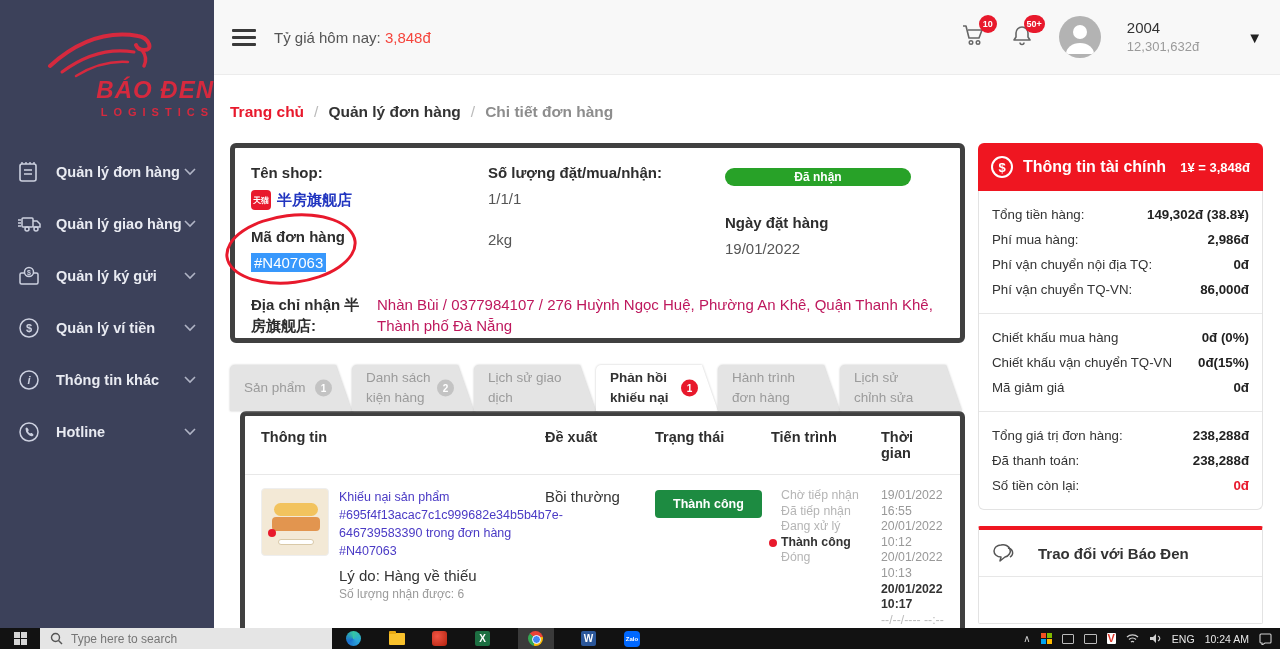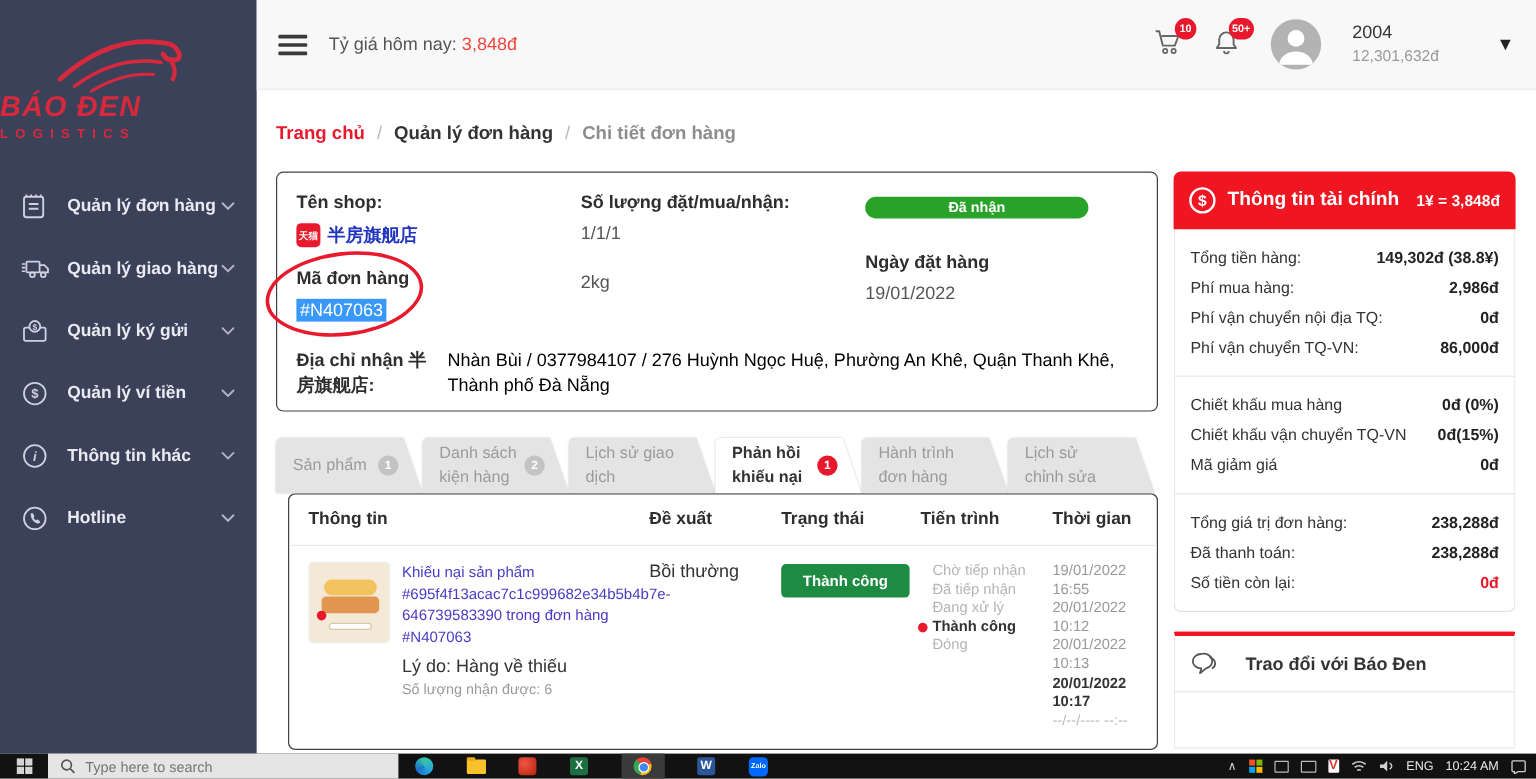--- a/index.html
+++ b/index.html
@@ -1,21 +1,21 @@
 <!DOCTYPE html>
 <html><head>
 <meta charset="utf-8">
 <style>
 * { margin:0; padding:0; box-sizing:border-box; }
 html,body { width:1280px; height:649px; overflow:hidden; font-family:"Liberation Sans", sans-serif; background:#fff; }
 .app { display:flex; height:628px; }
 
 
 .sidebar { width:214px; background:#3c415a; flex-shrink:0; display:flex; flex-direction:column; }
-.logo { padding:26px 0 18px; text-align:left; }
+.logo { padding:26px 0 18px; text-align:right; }
 .logo svg { display:block; margin:0 auto; }
 .logo-t1 { color:#d6293e; font-weight:bold; font-style:italic; font-size:24px; letter-spacing:1px; line-height:1; }
 .logo-t2 { color:#d6293e; font-size:11px; letter-spacing:6px; margin-top:4px; font-weight:bold; }
 .nav { margin-top:10px; }
 .nav-item { display:flex; align-items:center; padding:14px 18px; cursor:pointer; color:#e9ebf2; }
 .nav-icon { width:26px; height:24px; margin-right:12px; flex-shrink:0; display:flex; align-items:center; }
 .nav-label { font-size:14.5px; font-weight:bold; flex:1; }
 .nav-chev { opacity:.8; }
 
 
@@ -37,36 +37,36 @@
 
 .breadcrumb { padding:28px 16px 22px; font-size:15.5px; font-weight:bold; display:flex; gap:10px; align-items:center;text-align:right; }
 .bc-home { color:#e8192c; cursor:pointer; }
 .bc-sep { color:#bbb; font-weight:normal; }
 .bc-mid { color:#333; cursor:pointer; }
 .bc-last { color:#8d8d8d; }
 
 
 .content-row { display:flex; gap:13px; padding:0 17px 0 16px; align-items:flex-start; }
 .left-col { width:735px; flex-shrink:0; }
-.card { background:#fff; border:1px solid #404040; border-radius:6px; }
+.card { background:#fff; border:5px solid #404040; border-radius:6px; }
 
 
 .order-card { padding:16px; height:200px; position:relative; }
 .o-grid { display:grid; grid-template-columns:237px 237px 1fr; }
 .o-label { font-size:15px; font-weight:bold; color:#2e2e2e; margin-bottom:9px; }
 .o-val { font-size:15px; color:#555; }
 .o-block { margin-bottom:18px; }
 .shop-line { display:flex; align-items:center; gap:6px; }
 .tmall { width:20px; height:20px; background:#e8192c; border-radius:4px; color:#fff; font-size:8px; display:flex; align-items:center; justify-content:center; font-weight:bold; flex-shrink:0; }
 .shop-link { color:#2135c0; font-weight:bold; font-size:15px; cursor:pointer; }
 .code-sel { background:#3898fc; color:#fff; font-size:15px; padding:1px 3px; }
 .pill { background:#28a228; color:#fff; font-size:12px; font-weight:bold; border-radius:10px; height:18px; width:186px; display:flex; align-items:center; justify-content:center; margin-top:4px; }
 .addr-row { display:flex; margin-top:4px; }
 .addr-label { width:112px; flex-shrink:0; font-size:15px; font-weight:bold; color:#2e2e2e; line-height:1.4; }
-.addr-val { font-size:15px; color:#000000; line-height:1.4; padding-left:14px; }
+.addr-val { font-size:15px; color:#be185d; line-height:1.4; padding-left:14px; }
 .annotation { position:absolute; left:-10px; top:66px; width:132px; height:70px; border:3px solid #e8192c; border-radius:50%; transform:rotate(-7deg); pointer-events:none; }
 
 
 .tabs { display:flex; margin-top:22px; }
 .tab-wrap { filter:drop-shadow(0 0 1px #c9c9c9); width:122px; flex-shrink:0; }
 .tab { clip-path:polygon(0 0, calc(100% - 16px) 0, 100% 100%, 0 100%); background:#e4e4e4; height:46px; display:flex; align-items:center; padding:0 14px; position:relative; cursor:pointer; border-radius:5px 0 0 0; }
 .tab-lbl { font-size:13.5px; color:#9b9b9b; line-height:1.45; width:80px; }
 .tab.active { background:#fff; }
 .tab.active .tab-lbl { color:#333; font-weight:bold; }
 .t-badge { position:absolute; right:20px; top:50%; transform:translateY(-50%); width:17px; height:17px; border-radius:50%; background:#c3c3c3; color:#fff; font-size:10px; font-weight:bold; display:flex; align-items:center; justify-content:center; }

